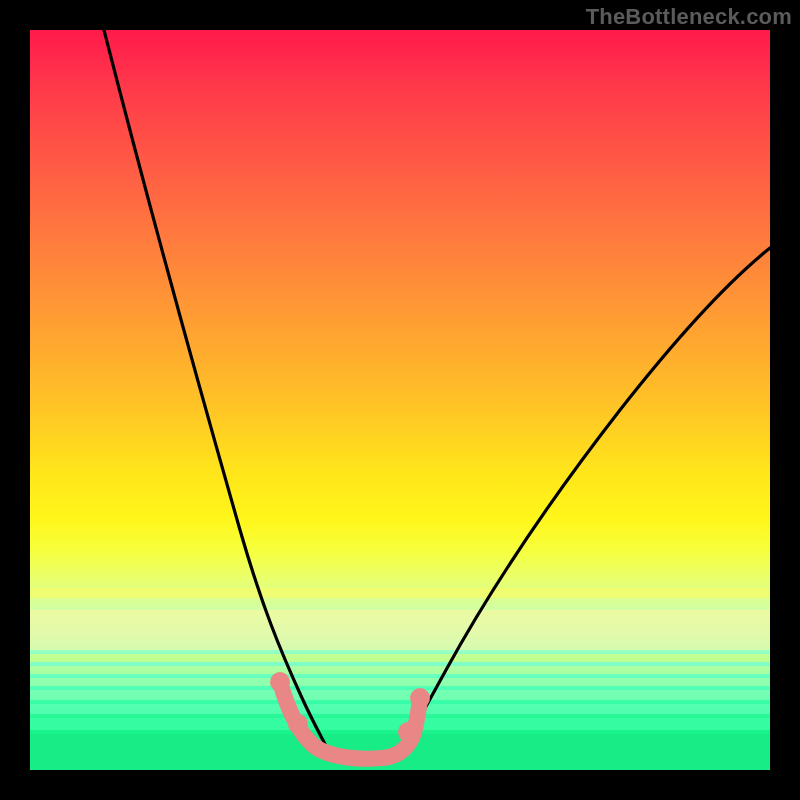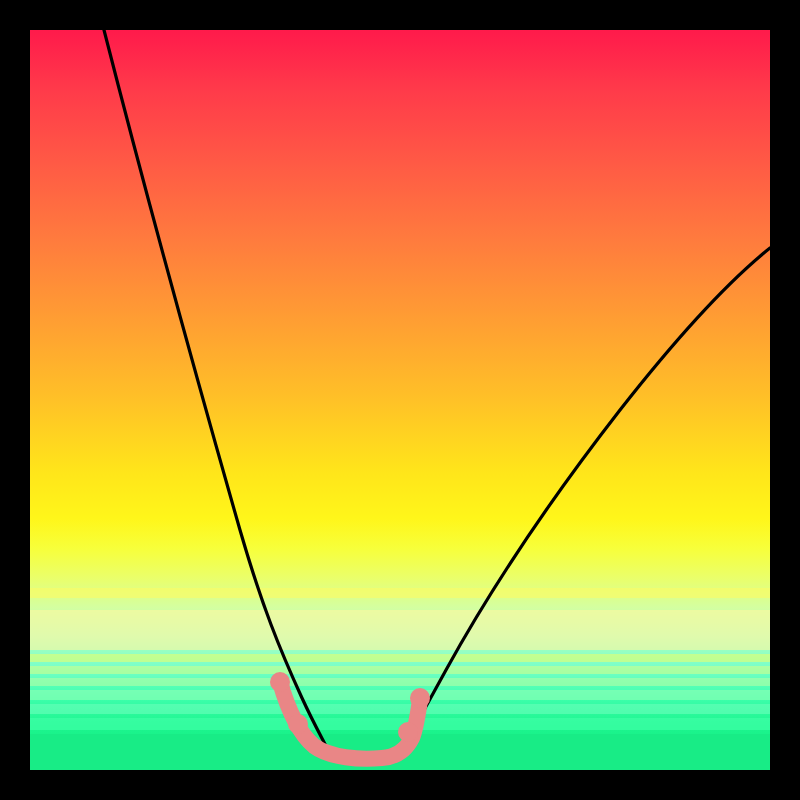--- a/index.html
+++ b/index.html
@@ -65,20 +65,21 @@
     width: 740px;
     height: 740px;
     z-index: 3;
   }
 </style>
 </head>
 <body>
 
 <div class="outer">
 
+  <div class="watermark">TheBottleneck.com</div>
 
   <div class="plot">
 
     <div class="band" style="top:558px; height:10px; background:#fffc60; opacity:0.55;"></div>
     <div class="band" style="top:580px; height:40px; background:#fff7a0; opacity:0.6;"></div>
     <div class="band" style="top:624px; height:8px; background:#e6ff70; opacity:0.6;"></div>
     <div class="band" style="top:636px; height:8px; background:#cfff8a; opacity:0.6;"></div>
     <div class="band" style="top:648px; height:8px; background:#b3ffa4; opacity:0.6;"></div>
     <div class="band" style="top:660px; height:10px; background:#8effb6; opacity:0.65;"></div>
     <div class="band" style="top:674px; height:10px; background:#66ffb8; opacity:0.65;"></div>

